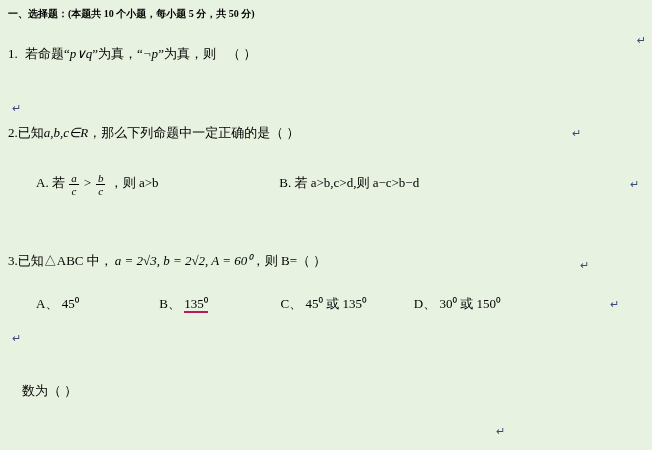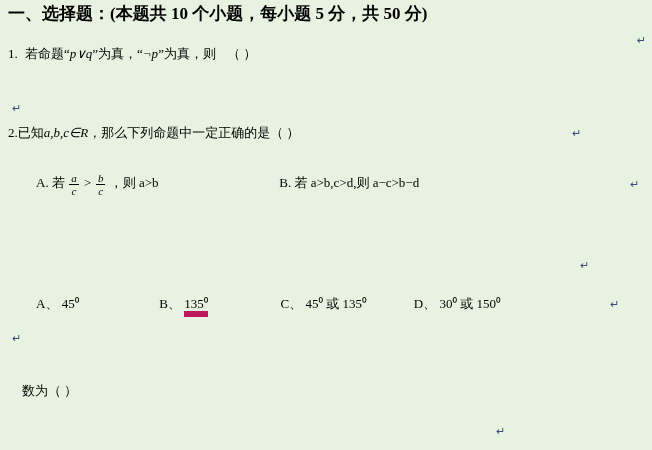--- a/index.html
+++ b/index.html
@@ -58,36 +58,36 @@
     display: block;
     padding: 0 2px;
     font-style: italic;
   }
   .wavy {
     text-decoration: underline;
     text-decoration-style: wavy;
     text-decoration-color: #b05a2a;
   }
   .ul {
-    border-bottom: 6px solid #be185d;
+    border-bottom: 2px solid #be185d;
   }
   .mark-right {
     position: absolute;
     right: 6px;
   }
   .seg {
     display: inline-block;
   }
 </style>
 </head>
 <body>
 
 <div class="page">
 
-  <div class="line bold" style="left:8px; top:6px; font-size:17px;">一、选择题：(本题共 10 个小题，每小题 5 分，共 50 分)</div>
+  <div class="line bold" style="left:8px; top:6px; font-size:10px;">一、选择题：(本题共 10 个小题，每小题 5 分，共 50 分)</div>
 
   <div class="line" style="left:8px; top:46px;">
     <span>1.</span>
     <span style="margin-left:4px;">若命题“</span><span class="math">p∨q</span><span>”为真，“</span><span class="math">¬p</span><span>”为真，则</span>
     <span style="margin-left:8px;">（  ）</span>
   </div>
   <div class="line pilcrow mark-right" style="top:32px;">↵</div>
 
 
   <div class="line pilcrow" style="left:12px; top:100px;">↵</div>
@@ -113,20 +113,23 @@
       <span>，则 a&gt;b</span>
     </span>
     <span class="seg">
       <span>B.</span>
       <span>若 a&gt;b,c&gt;d,则 a−c&gt;b−d</span>
     </span>
   </div>
   <div class="line pilcrow" style="left:630px; top:176px;">↵</div>
 
 
+  <div class="line" style="left:8px; top:253px;">
+    <span>3.</span><span>已知△ABC 中，</span><span class="math" style="margin-left:2px;">a = 2√3, b = 2√2, A = 60⁰</span><span>，则 B=（ ）</span>
+  </div>
   <div class="line pilcrow" style="left:580px; top:257px;">↵</div>
 
   <div class="line" style="left:36px; top:296px;">
     <span class="seg" style="width:120px;">
       <span>A、</span>
       <span>45⁰</span>
     </span>
     <span class="seg" style="width:118px;">
       <span>B、</span>
       <span class="ul">135⁰</span>

